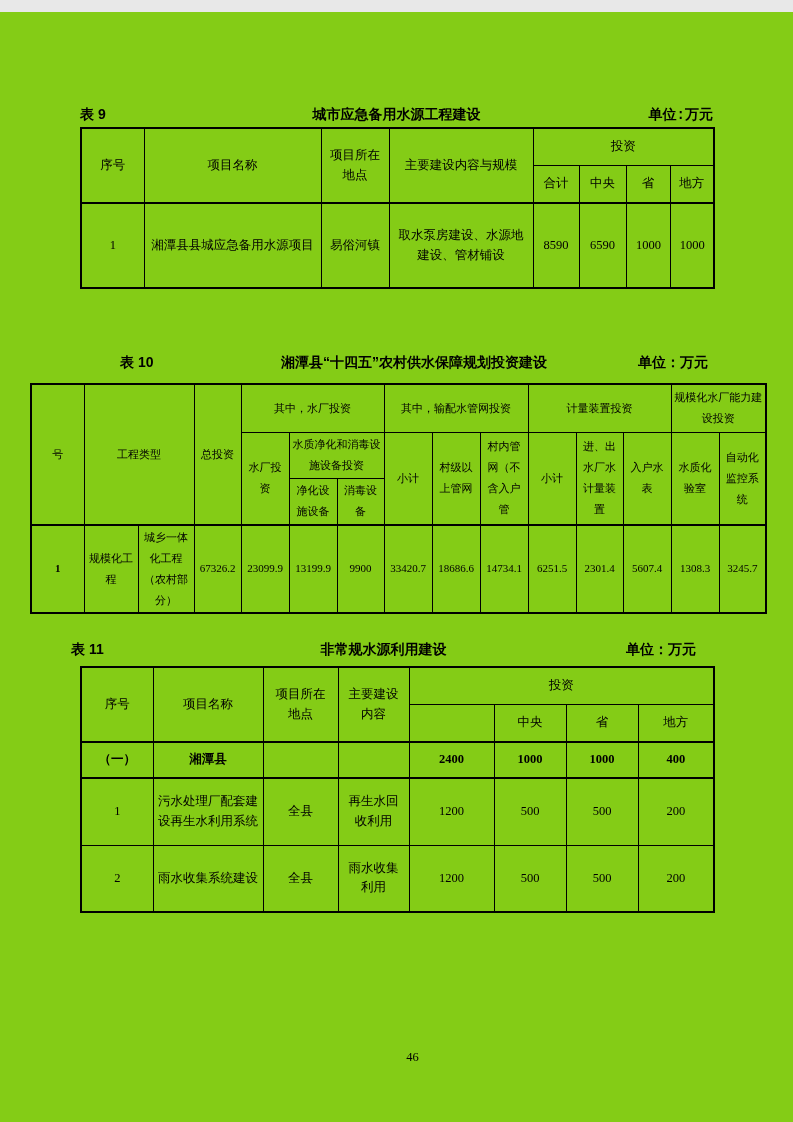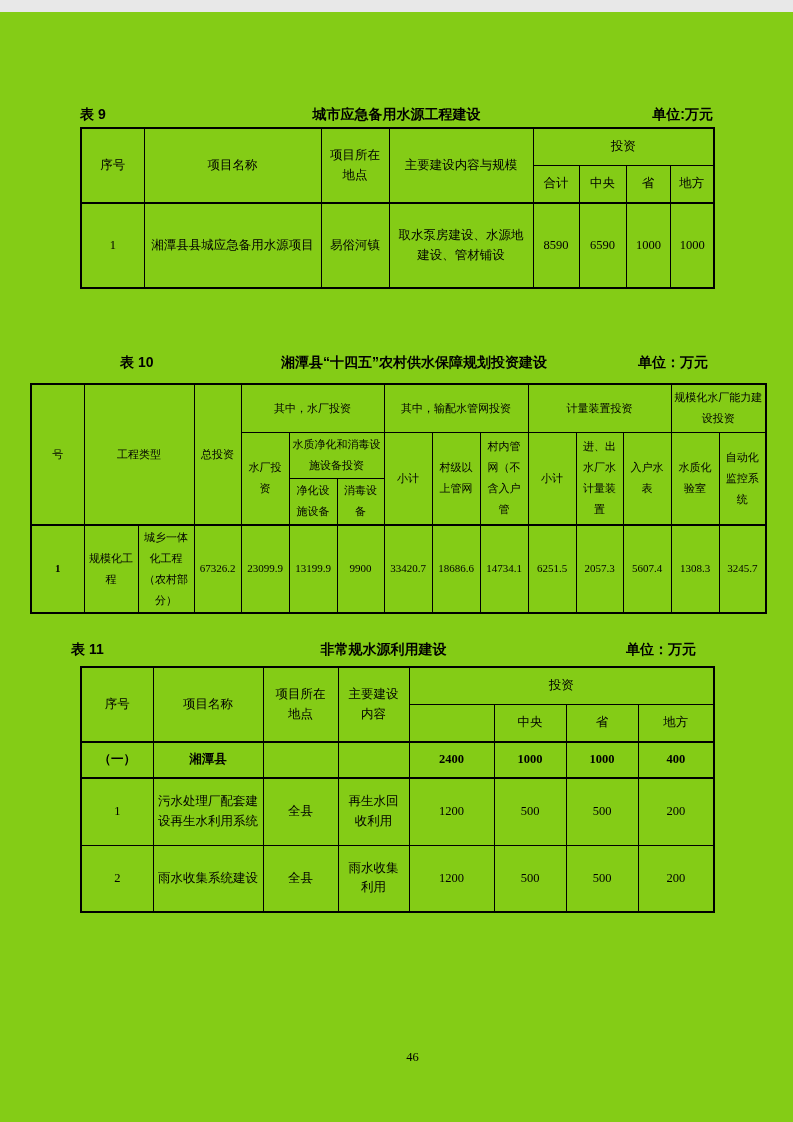--- a/index.html
+++ b/index.html
@@ -9,21 +9,21 @@
     font-family:"Liberation Serif","DejaVu Serif",serif;
     overflow:hidden;
   }
   .caption {
     position:absolute; display:flex; align-items:baseline;
     font-family:"Liberation Sans","DejaVu Sans",sans-serif;
     font-weight:bold; font-size:14px; white-space:nowrap;
   }
   .cap-label { width:22%; text-align:left; }
   .cap-title { flex:1; text-align:center; }
-  .cap-unit  { width:22%; text-align:right; }
+  .cap-unit  { width:22%; text-align:right;font-family:Liberation Mono, monospace; }
 
   table.doc {
     position:absolute; border-collapse:collapse; table-layout:fixed;
     border:2px solid #000;
   }
   table.doc td {
     border:1px solid #000; text-align:center; vertical-align:middle;
     white-space:pre-line; word-break:break-all; overflow:hidden;
   }
   .t9 td, .t11 td { font-size:12.5px; line-height:1.55; padding:1px 4px; }
@@ -142,21 +142,21 @@
         <td>规模化工程</td>
         <td>城乡一体化工程（农村部分）</td>
         <td>67326.2</td>
         <td class="gb">23099.9</td>
         <td>13199.9</td>
         <td>9900</td>
         <td class="gb">33420.7</td>
         <td>18686.6</td>
         <td>14734.1</td>
         <td class="gb">6251.5</td>
-        <td>2057.3</td>
+        <td>2301.4</td>
         <td>5607.4</td>
         <td class="gb">1308.3</td>
         <td>3245.7</td>
       </tr>
     </tbody>
   </table>
 
   <div class="caption" style="left:71px; top:629px; width:625px;">
     <span class="cap-label">表 11</span>
     <span class="cap-title">非常规水源利用建设</span>

